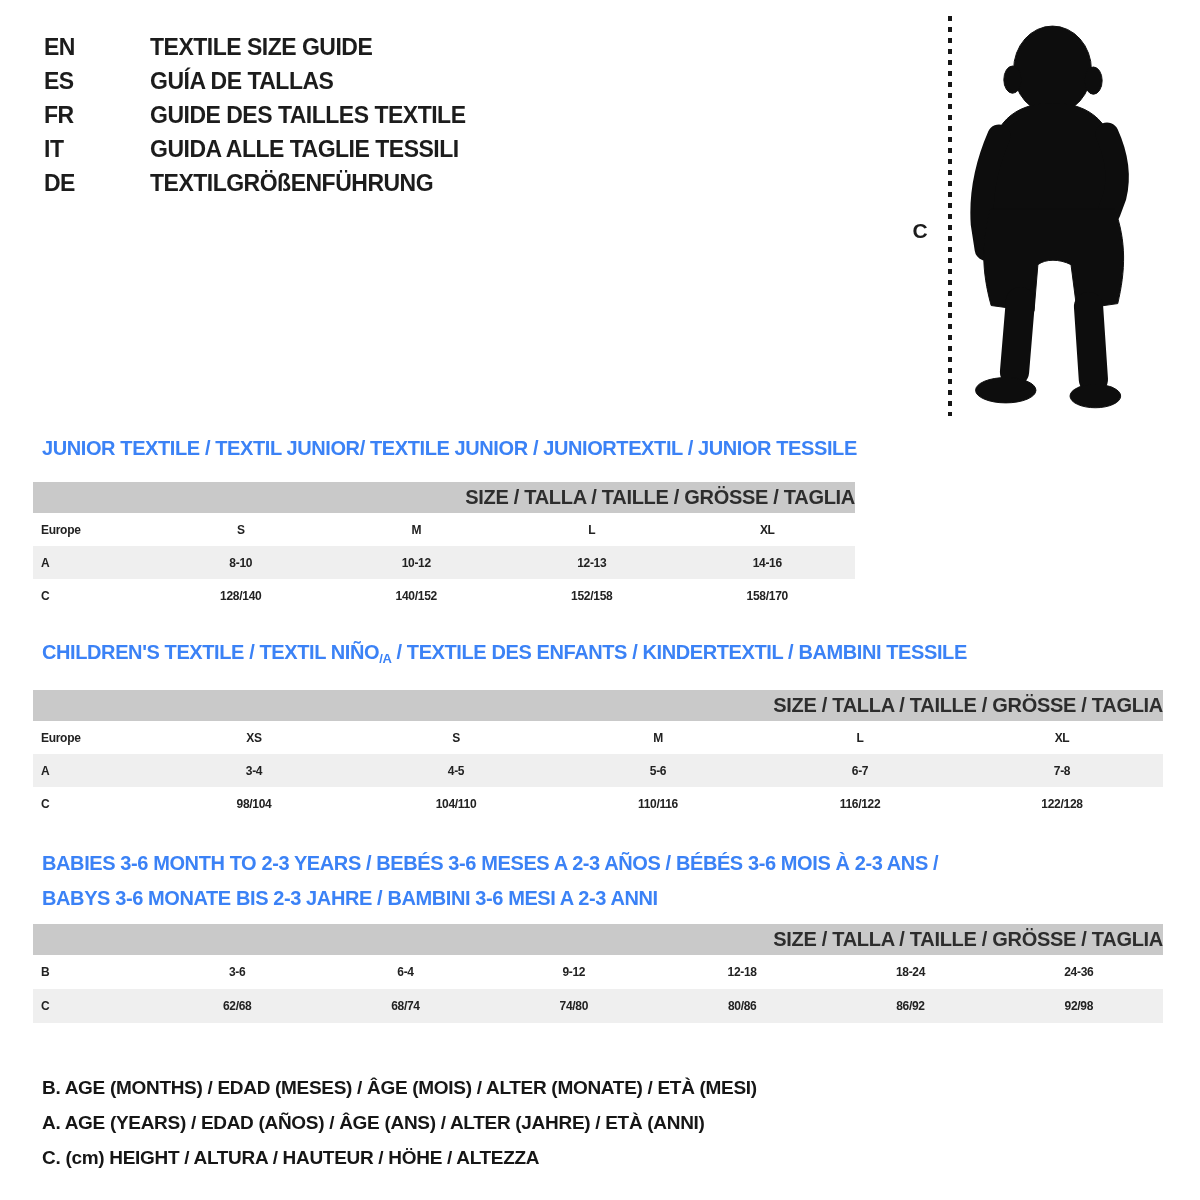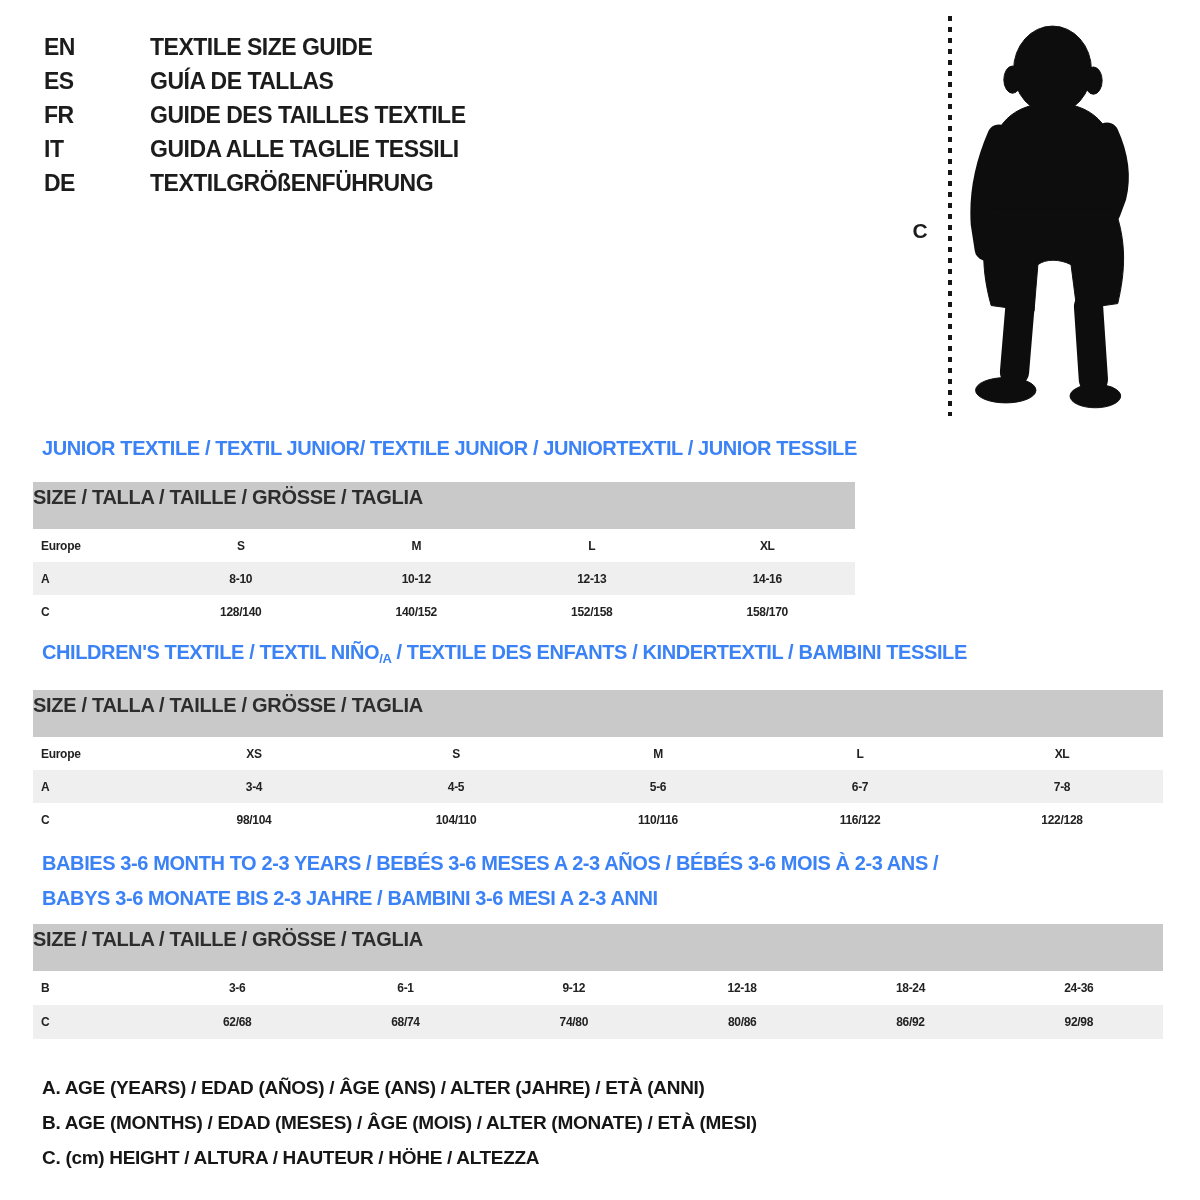--- a/index.html
+++ b/index.html
@@ -38,23 +38,24 @@
     position: absolute; left: 42px;
     font-size: 20px; font-weight: 700; letter-spacing: -0.4px; white-space: nowrap;
     color: #3b82f6;
   }
   .section-title .title-sub { font-size: 13px; vertical-align: -4px; }
   .section-title .title-line { display: block; height: 35px; line-height: 35px; }
 
   
   .tbl { position: absolute; left: 33px; }
   .size-bar {
-    height: 47px; line-height: 31px;
+    height: 31px; line-height: 31px;
     background: #c9c9c9; color: #2d2d2d;
     font-size: 20px; font-weight: 700; letter-spacing: -0.3px;
+    text-align: right;
   }
   .row {
     display: grid; height: 33px; align-items: center;
     font-size: 12px; font-weight: 700; letter-spacing: -0.3px; color: #222222;
   }
   .t1 { width: 822px; top: 482px; }
   .t2 { width: 1130px; top: 690px; }
   .t3 { width: 1130px; top: 924px; }
   .t1 .row { grid-template-columns: 120px repeat(4, 1fr); }
   .t2 .row { grid-template-columns: 120px repeat(5, 1fr); }
@@ -182,36 +183,36 @@
   <h2 class="section-title" style="top:846px">
     <span class="title-line">BABIES 3-6 MONTH TO 2-3 YEARS / BEBÉS 3-6 MESES A 2-3 AÑOS / BÉBÉS 3-6 MOIS À 2-3 ANS /</span>
     <span class="title-line">BABYS 3-6 MONATE BIS 2-3 JAHRE / BAMBINI 3-6 MESI A 2-3 ANNI</span>
   </h2>
 
   <div class="tbl t3">
     <div class="size-bar">SIZE / TALLA / TAILLE / GRÖSSE / TAGLIA</div>
     <div class="row">
       <div class="cell label">B</div>
       <div class="cell">3-6</div>
-      <div class="cell">6-1</div>
+      <div class="cell">6-4</div>
       <div class="cell">9-12</div>
       <div class="cell">12-18</div>
       <div class="cell">18-24</div>
       <div class="cell">24-36</div>
     </div>
     <div class="row shaded">
       <div class="cell label">C</div>
       <div class="cell">62/68</div>
       <div class="cell">68/74</div>
       <div class="cell">74/80</div>
       <div class="cell">80/86</div>
       <div class="cell">86/92</div>
       <div class="cell">92/98</div>
     </div>
   </div>
 
   <div class="footnotes">
+    <div class="footnote">B. AGE (MONTHS) / EDAD (MESES) / ÂGE (MOIS) / ALTER (MONATE) / ETÀ (MESI)</div>
     <div class="footnote">A. AGE (YEARS) / EDAD (AÑOS) / ÂGE (ANS) / ALTER (JAHRE) / ETÀ (ANNI)</div>
-    <div class="footnote">B. AGE (MONTHS) / EDAD (MESES) / ÂGE (MOIS) / ALTER (MONATE) / ETÀ (MESI)</div>
     <div class="footnote">C. (cm) HEIGHT / ALTURA / HAUTEUR / HÖHE / ALTEZZA</div>
   </div>
 
 </div>
 
 </body></html>

